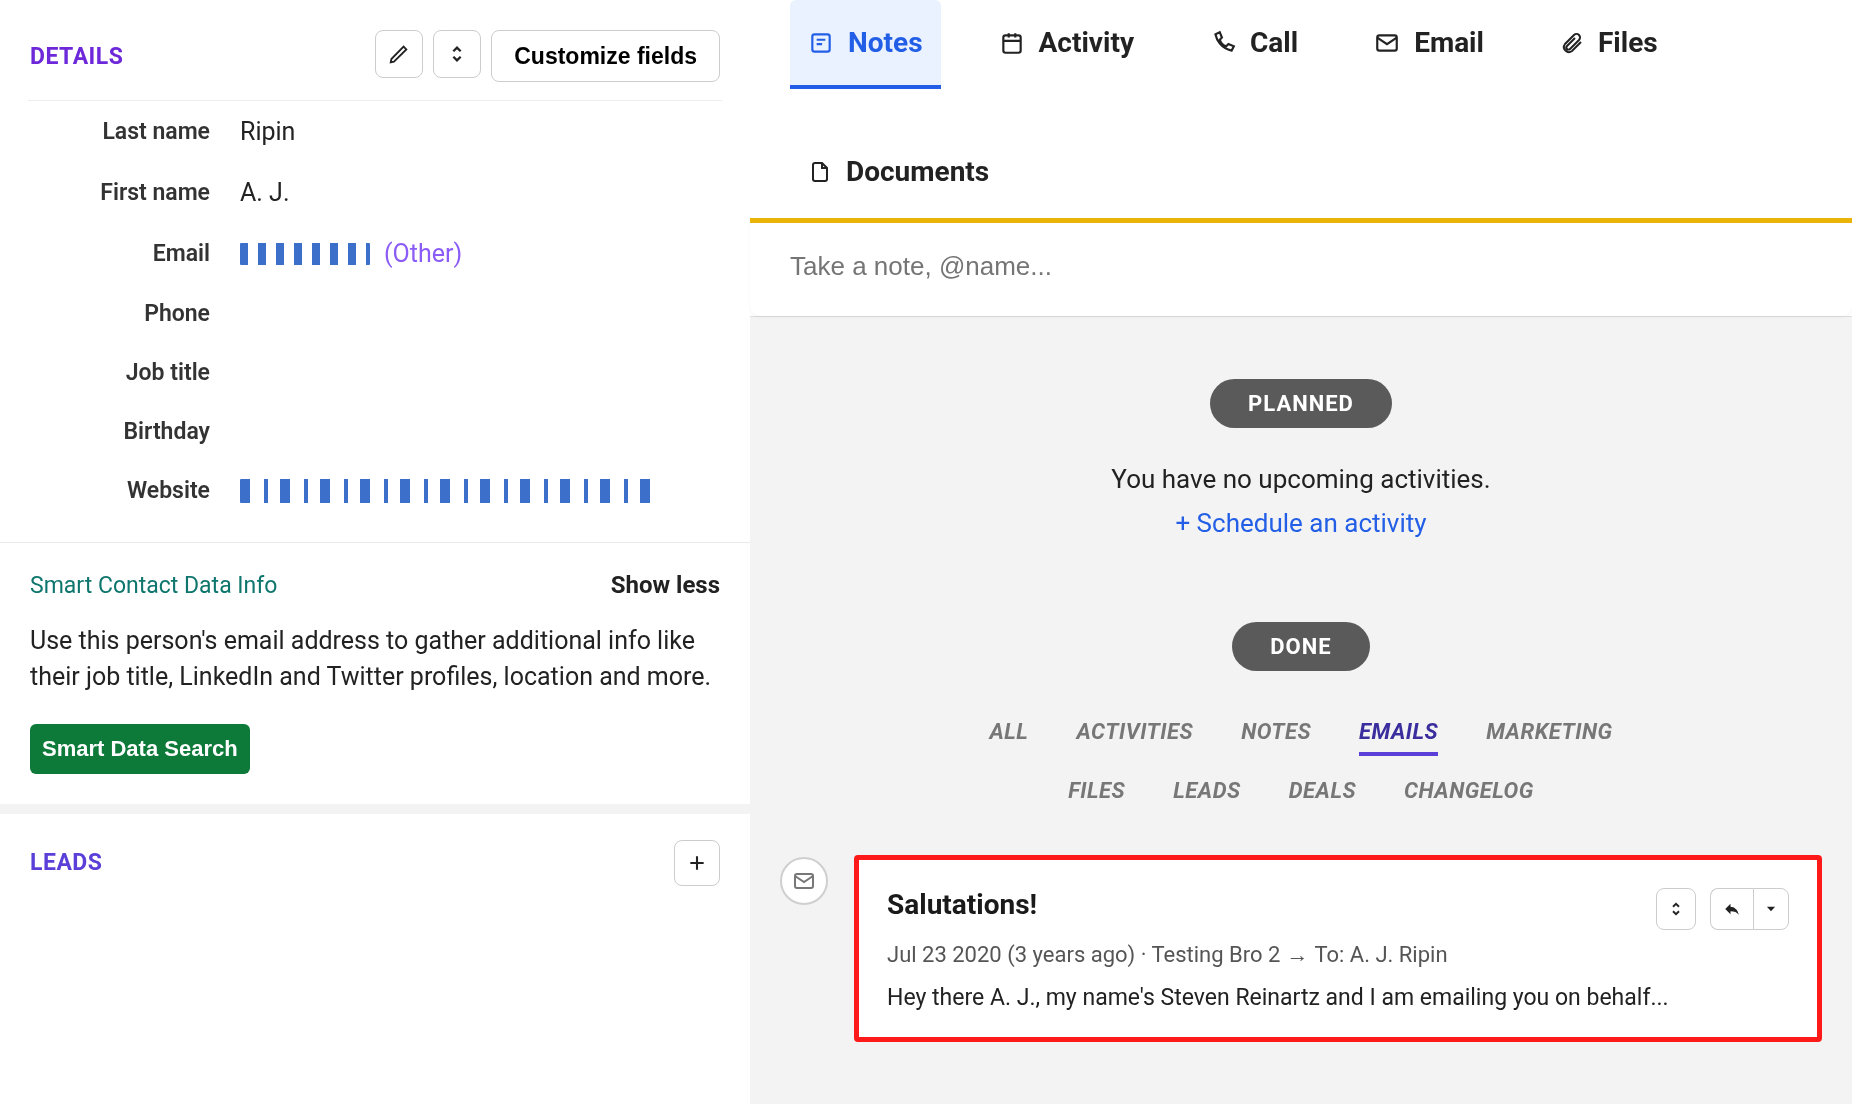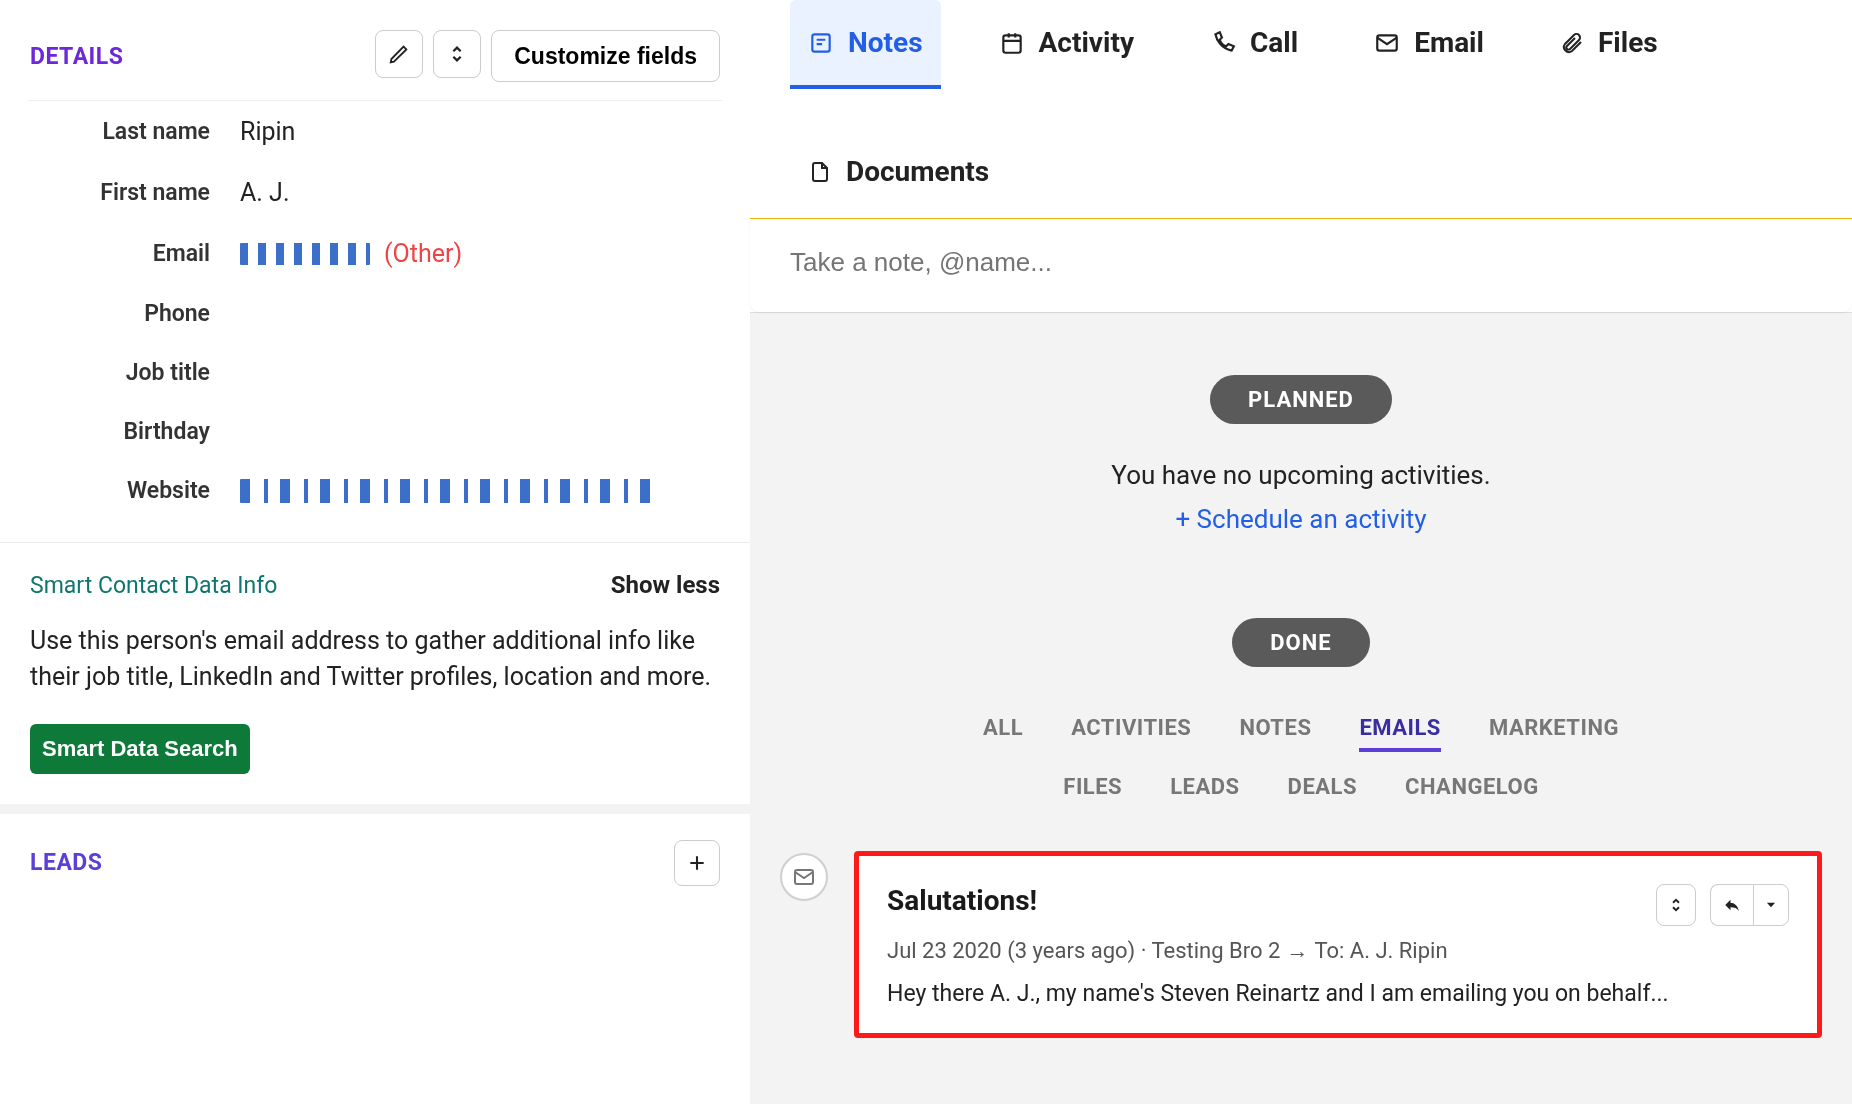--- a/index.html
+++ b/index.html
@@ -13,47 +13,47 @@
 .details-actions { display: flex; gap: 10px; }
 .icon-btn { width: 48px; height: 48px; border: 1.5px solid #ccc; border-radius: 8px; background: #fff; display: flex; align-items: center; justify-content: center; cursor: pointer; }
 .text-btn { height: 52px; border: 1.5px solid #ccc; border-radius: 8px; background: #fff; padding: 0 22px; font-size: 23px; font-weight: 600; cursor: pointer; }
 .divider { border-bottom: 1px solid #eee; margin: 0 28px; }
 .field-row { display: flex; align-items: center; padding: 16px 30px; }
 .field-label { width: 210px; text-align: right; padding-right: 30px; font-size: 23px; color: #333; font-weight: 600; }
 .field-value { font-size: 25px; color: #222; display: flex; align-items: center; gap: 14px; }
 .redact { background: linear-gradient(90deg, #3b6fc9 4px, #fff 4px); background-size: 10px 14px; height: 22px; display: inline-block; border-radius: 1px; }
 .redact-1 { width: 130px; background: repeating-linear-gradient(90deg, #3b6fc9 0 8px, #fff 8px 18px); }
 .redact-2 { width: 420px; background: repeating-linear-gradient(90deg, #3b6fc9 0 10px, #fff 10px 24px, #3b6fc9 24px 28px, #fff 28px 40px); height: 24px; }
-.other-label { font-size: 25px; color: #ef4444; }
+.other-label { font-size: 25px; color: #8b5cf6; }
 .section-split { border-bottom: 1.5px solid #e9e9e9; margin-top: 22px; }
 .smart-section { padding: 28px 30px 30px; }
 .smart-header { display: flex; justify-content: space-between; align-items: center; margin-bottom: 24px; }
 .smart-title { font-size: 23px; color: #0f766e; }
 .show-less { font-size: 24px; font-weight: 700; color: #222; cursor: pointer; }
 .smart-desc { font-size: 25px; line-height: 1.45; color: #222; margin-bottom: 28px; }
 .green-btn { background: #0d7a3a; color: #fff; border: none; border-radius: 6px; padding: 12px 12px; font-size: 22px; font-weight: 700; cursor: pointer; }
 .leads-section { border-top: 10px solid #f3f3f3; padding: 26px 30px 40px; display: flex; justify-content: space-between; align-items: center; }
 .leads-title { color: #5b3fd8; font-weight: 700; font-size: 23px; letter-spacing: 0.5px; }
 .plus-btn { width: 46px; height: 46px; border: 1.5px solid #ccc; border-radius: 8px; background: #fff; display: flex; align-items: center; justify-content: center; cursor: pointer; font-size: 30px; }
 
 
 .tabs-wrap { background: #fff; border-bottom: 1px solid #ddd; }
 .tabs-row { display: flex; align-items: center; gap: 40px; padding: 0 40px; flex-wrap: wrap; }
 .tab { display: flex; align-items: center; gap: 14px; padding: 26px 18px; font-size: 28px; font-weight: 700; color: #222; cursor: pointer; border-bottom: 4px solid transparent; }
 .tab.active { color: #225ee6; border-bottom-color: #225ee6; background: #eaf2ff; border-radius: 6px 6px 0 0; }
-.note-input-wrap { background: #fff; padding: 28px 40px 34px; margin: 0; border-top: 1px solid #eab308; border-radius: 0 0 10px 10px; box-shadow: 0 1px 3px rgba(0,0,0,.05);}
+.note-input-wrap { background: #fff; padding: 28px 40px 34px; margin: 0; border-top: 5px solid #eab308; border-radius: 0 0 10px 10px; box-shadow: 0 1px 3px rgba(0,0,0,.05);}
 .note-input { width: 100%; border: none; font-size: 26px; color: #888; outline: none; background: transparent; }
 
 .pill { background: #5a5a5a; color: #fff; border-radius: 30px; padding: 12px 38px; font-size: 22px; font-weight: 700; letter-spacing: 1px; display: inline-block; }
 .center-block { text-align: center; margin-top: 62px; }
 .no-activities { font-size: 26px; color: #222; margin-top: 36px; }
 .schedule-link { font-size: 26px; color: #225ee6; margin-top: 14px; cursor: pointer; }
 .done-block { text-align: center; margin-top: 84px; }
 .filter-row { display: flex; justify-content: center; gap: 48px; margin-top: 48px; flex-wrap: wrap; font-size: 22px; font-weight: 700; color: #777; letter-spacing: 0.5px; }
-.filter { cursor: pointer; padding-bottom: 8px; border-bottom: 4px solid transparent; }
+.filter { cursor: pointer; padding-bottom: 8px; border-bottom: 4px solid transparent; font-style: italic; }
 .filter.active { color: #3a2e9e; border-bottom-color: #5b3fd8; }
 
 .email-card-wrap { position: relative; margin: 40px 30px 0 30px; display: flex; gap: 26px; }
 .email-marker { width: 48px; height: 48px; border: 2px solid #cfcfcf; border-radius: 50%; background: #fff; display: flex; align-items: center; justify-content: center; margin-top: 2px; flex-shrink: 0; }
 .email-card { flex: 1; background: #fff; border: 5px solid #ff1a1a; border-radius: 4px; padding: 28px 28px 26px; }
 .email-card-head { display: flex; justify-content: space-between; align-items: flex-start; }
 .email-subject { font-size: 28px; font-weight: 700; }
 .email-actions { display: flex; gap: 14px; }
 .small-btn { height: 42px; border: 1.5px solid #ccc; border-radius: 8px; background: #fff; display: flex; align-items: center; justify-content: center; padding: 0 10px; cursor: pointer; }
 .split-btn { display: flex; }

